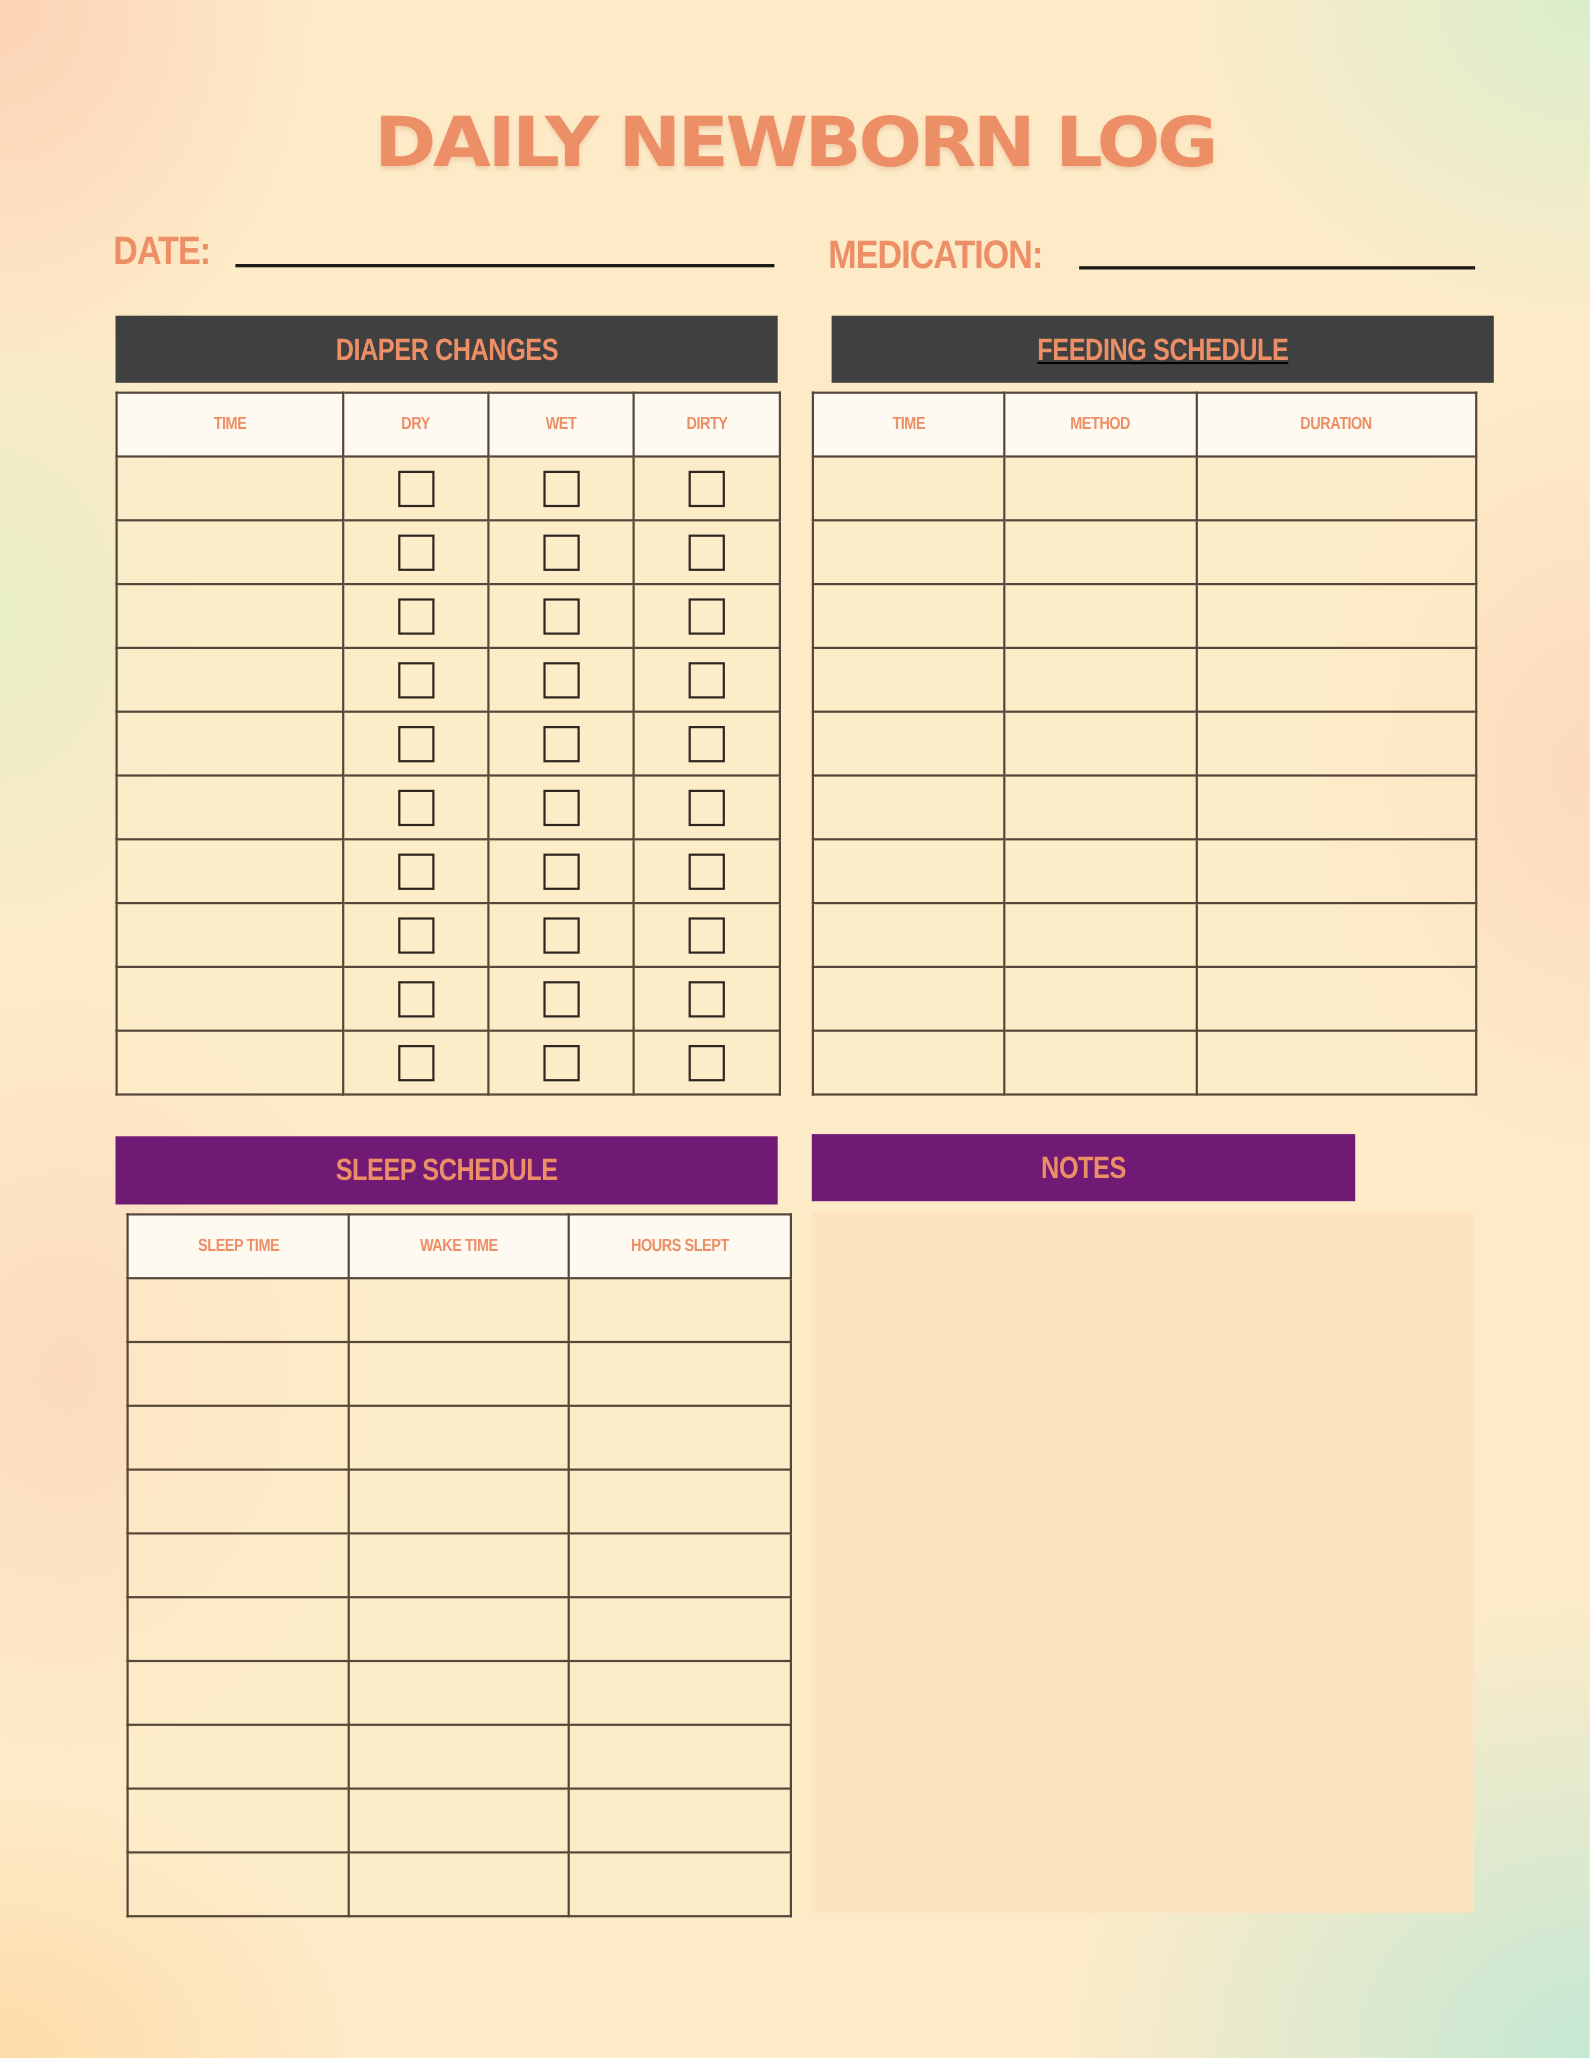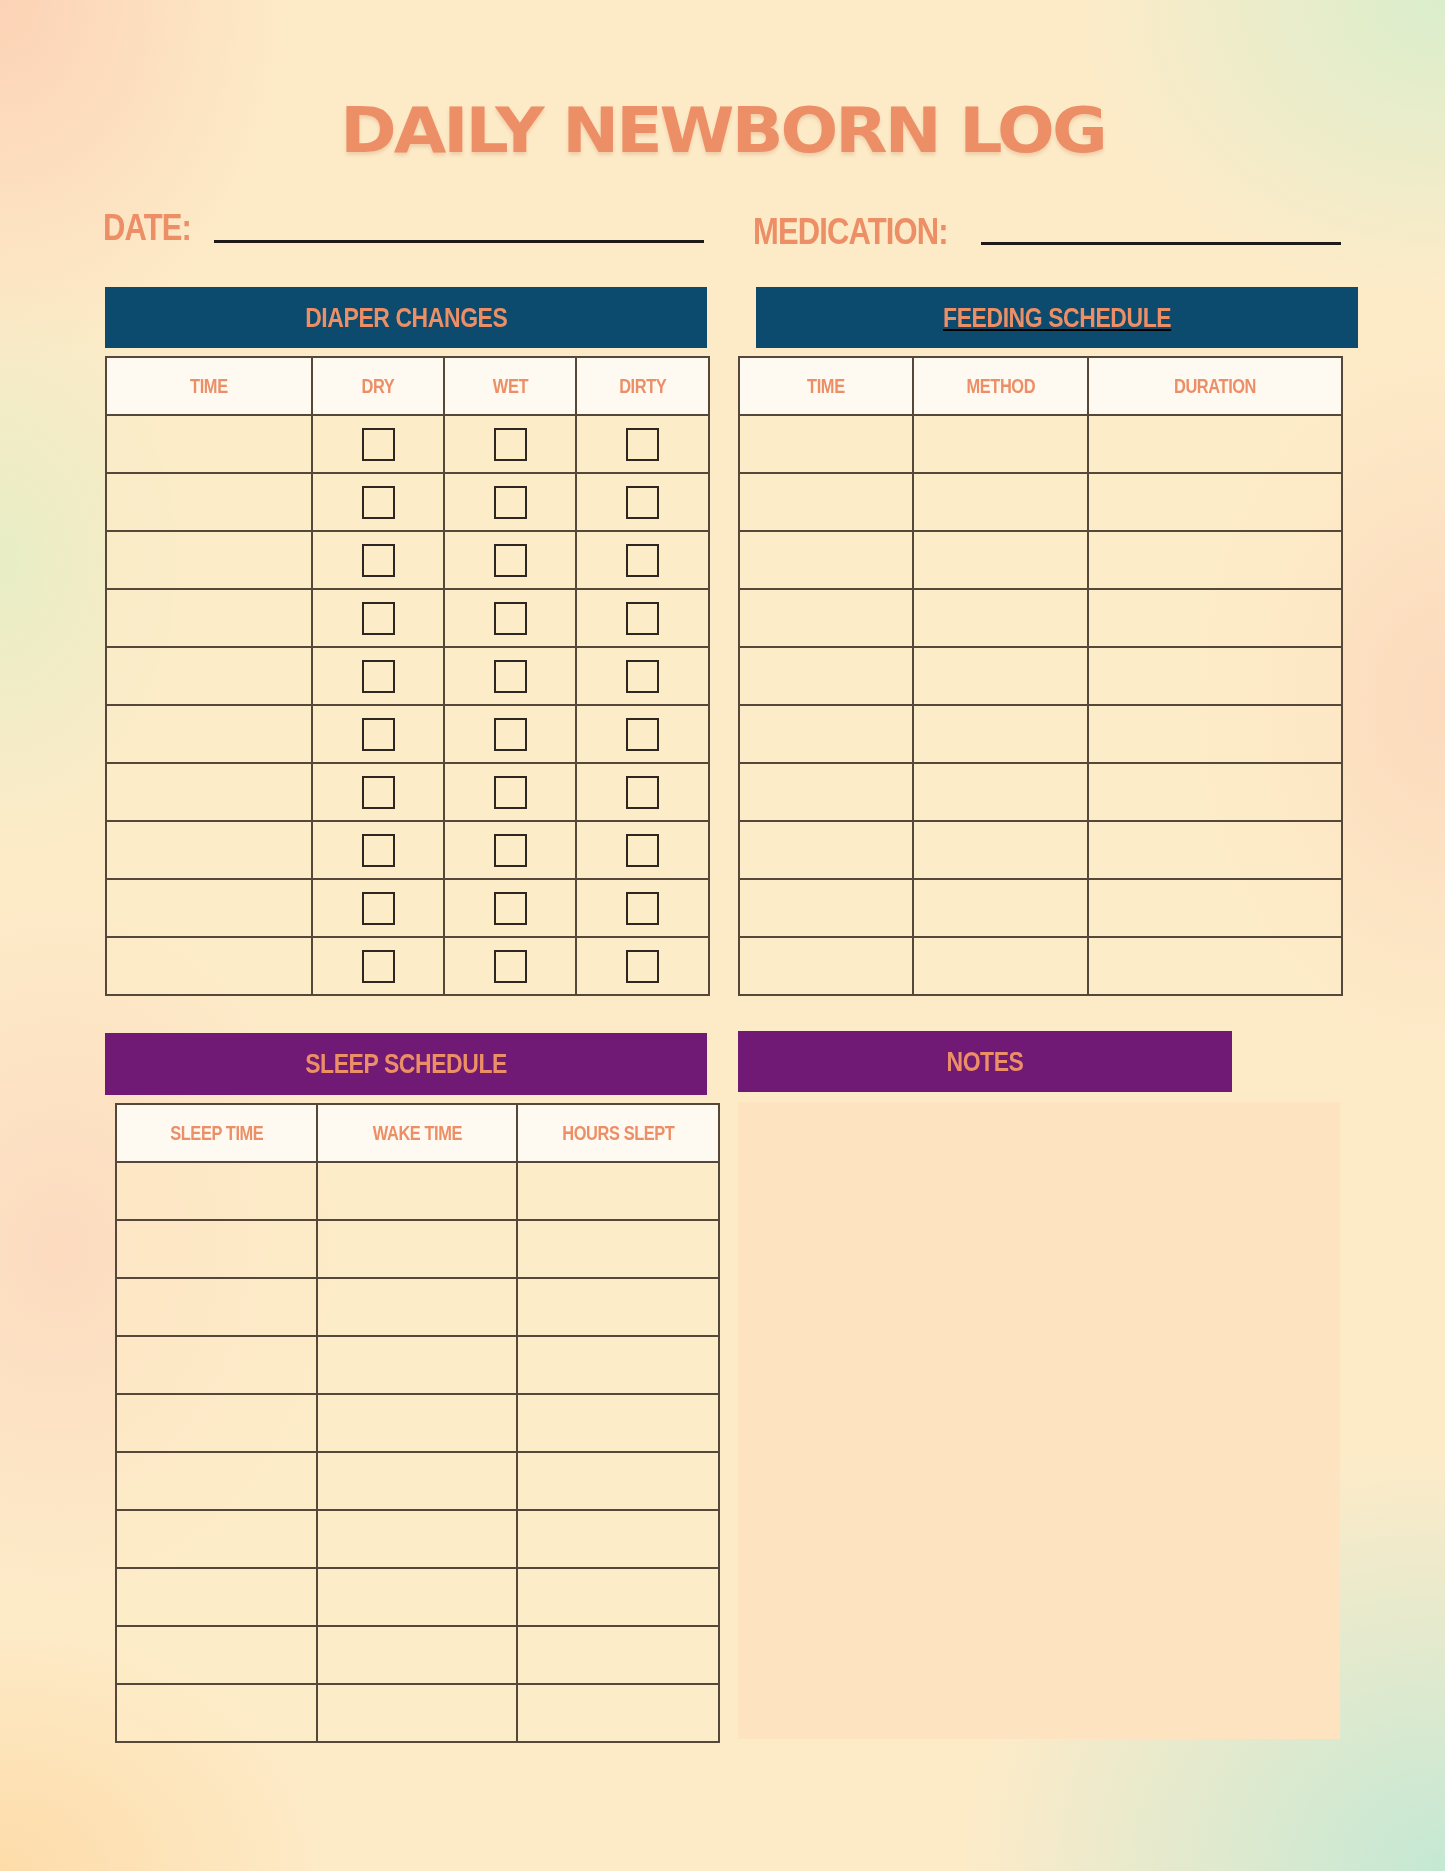--- a/index.html
+++ b/index.html
@@ -24,38 +24,38 @@
     color: #ec8e66; transform: scaleY(0.92);
     text-shadow: 0 3px 4px rgba(200,120,80,0.25);
   }
   .field-label {
     font-family: "Liberation Sans", sans-serif; font-weight: bold;
     color: #ec8e66; font-size: 36px; line-height: 36px;
     letter-spacing: -1px; transform: scaleX(0.86); transform-origin: left center;
   }
   .field-line { border-bottom: 3px solid #1e1a16; height: 0; }
   .sec-head {
-    background: #0c4a6e; display: flex; align-items: center; justify-content: center;
+    background: #404040; display: flex; align-items: center; justify-content: center;
   }
   .sec-head.white { background: #701a75; }
   .sec-title {
     font-family: "Liberation Sans", sans-serif; font-weight: bold;
     color: #ec8e66; font-size: 28px; letter-spacing: -0.5px;
     transform: scaleX(0.82);
   }
   table.grid {
     position: absolute; border-collapse: collapse; table-layout: fixed;
   }
   table.grid td, table.grid th {
     border: 2px solid #55473a; padding: 0; height: 56px;
   }
   table.grid th {
     background: #fffaf1; height: 56px;
     font-family: "Liberation Sans", sans-serif; font-weight: bold;
-    color: #ec8e66; font-size: 20px; letter-spacing: -0.5px; margin-top: 12px;
+    color: #ec8e66; font-size: 16px; letter-spacing: -0.5px; margin-top: 12px;
   }
   table.grid th span { display: inline-block; transform: scaleX(0.82); white-space: nowrap; }
   table.grid td { background: rgba(253,236,200,0.55); text-align: center; vertical-align: middle; }
   .cb {
     display: inline-block; width: 29px; height: 29px;
     border: 2px solid #2e2620; background: transparent; vertical-align: middle;
   }
   .notes-body { background: #fde3c0; }
 </style>
 </head>

